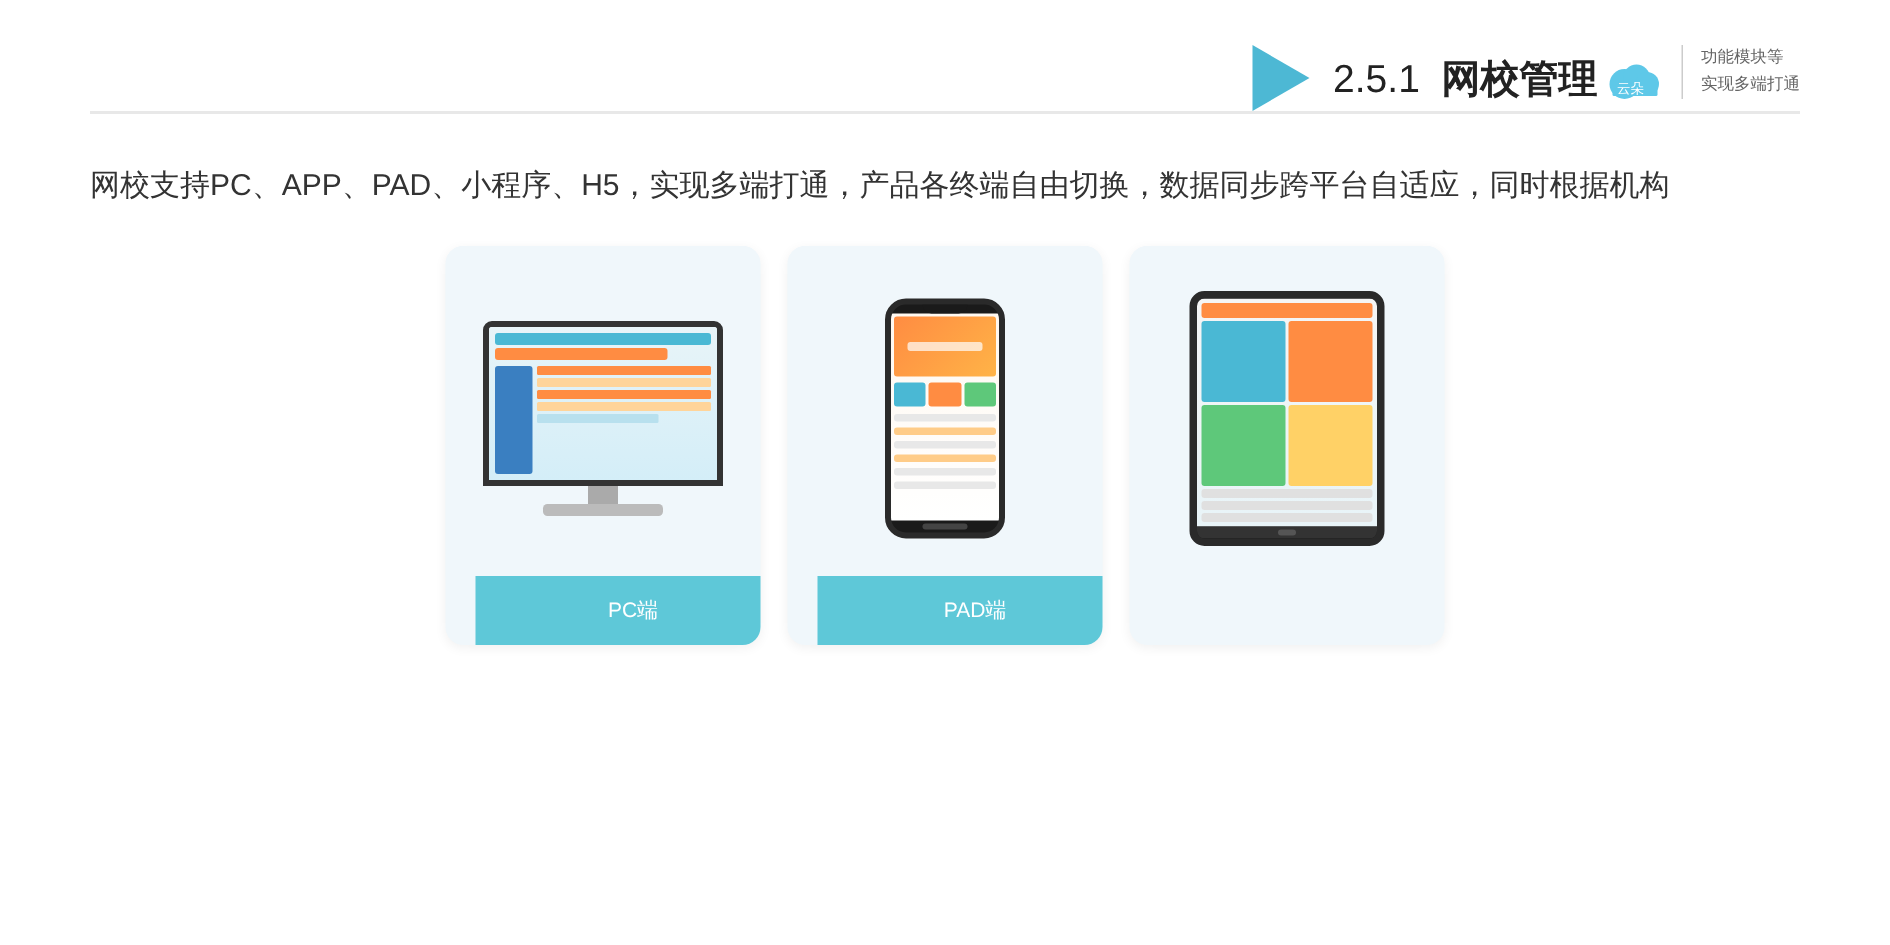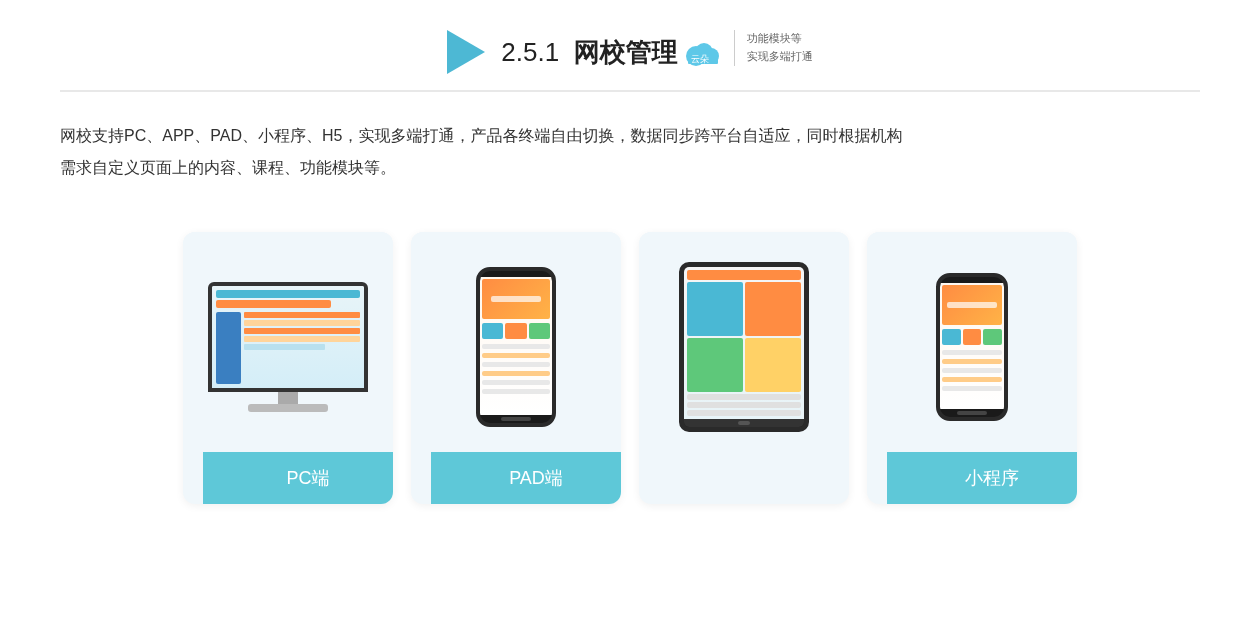--- a/index.html
+++ b/index.html
@@ -16,23 +16,22 @@
       height: 630px;
       background: #fff;
       position: relative;
       padding: 30px 60px;
     }
 
     
     .header {
       display: flex;
       align-items: center;
-      justify-content: center;
+      justify-content: flex-end;
       border-bottom: 2px solid #e8e8e8;
-      padding-bottom: 16px;
       margin-bottom: 28px;
     }
 
     .header-left {
       display: flex;
       align-items: center;
       gap: 16px;
     }
 
     .logo-triangle {
@@ -48,24 +47,24 @@
       font-weight: 700;
       color: #222;
     }
 
     .page-title span {
       font-weight: 400;
     }
 
     
     .description {
-      font-size: 16px;
+      font-size: 20px;
       color: #333;
       line-height: 2;
-      margin-bottom: 48px;
+      margin-bottom: 20px;
     }
 
     
     .cards-container {
       display: flex;
       gap: 18px;
       justify-content: center;
       margin-top: 10px;
     }
 
@@ -87,21 +86,21 @@
       align-items: center;
       justify-content: center;
       padding: 20px 15px 10px;
       background: #f0f7fb;
     }
 
     .card-label {
       width: 100%;
       background: #5ec8d8;
       color: #fff;
-      font-size: 18px;
+      font-size: 14px;
       font-weight: 500;
       text-align: center;
       padding: 14px 0;
       margin-left: 40px;
     }
 
     
     .device-pc {
       display: flex;
       flex-direction: column;
@@ -407,21 +406,20 @@
       <div class="brand-divider"></div>
       <div class="brand-right">
         <span>功能模块等</span>
         <span>实现多端打通</span>
       </div>
     </div>
   </div>
 
   <div class="description">
     <div>网校支持PC、APP、PAD、小程序、H5，实现多端打通，产品各终端自由切换，数据同步跨平台自适应，同时根据机构</div>
-    <div>需求自定义页面上的内容、课程、功能模块等。</div>
   </div>
 
   <div class="cards-container">
 
     <div class="card">
       <div class="card-image-area">
         <div class="device-pc">
           <div class="pc-monitor">
             <div class="pc-screen">
               <div class="pc-screen-bar blue"></div>
@@ -486,40 +484,16 @@
               <div class="tablet-row"></div>
               <div class="tablet-row"></div>
               <div class="tablet-row"></div>
             </div>
           </div>
           <div class="tablet-home"></div>
         </div>
       </div>
     </div>
 
-    <div class="card">
-      <div class="card-image-area">
-        <div class="device-phone-sm">
-          <div class="phone-notch"></div>
-          <div class="phone-screen">
-            <div class="phone-hero">
-              <div class="phone-hero-text"></div>
-            </div>
-            <div class="phone-grid">
-              <div class="phone-grid-item"></div>
-              <div class="phone-grid-item"></div>
-              <div class="phone-grid-item"></div>
-            </div>
-            <div class="phone-list-item"></div>
-            <div class="phone-list-item colored"></div>
-            <div class="phone-list-item"></div>
-            <div class="phone-list-item colored"></div>
-            <div class="phone-list-item"></div>
-          </div>
-          <div class="phone-home-bar"></div>
-        </div>
-      </div>
-      <div class="card-label">小程序</div>
-    </div>
 
 
   </div>
 </div>
 
 </body></html>

